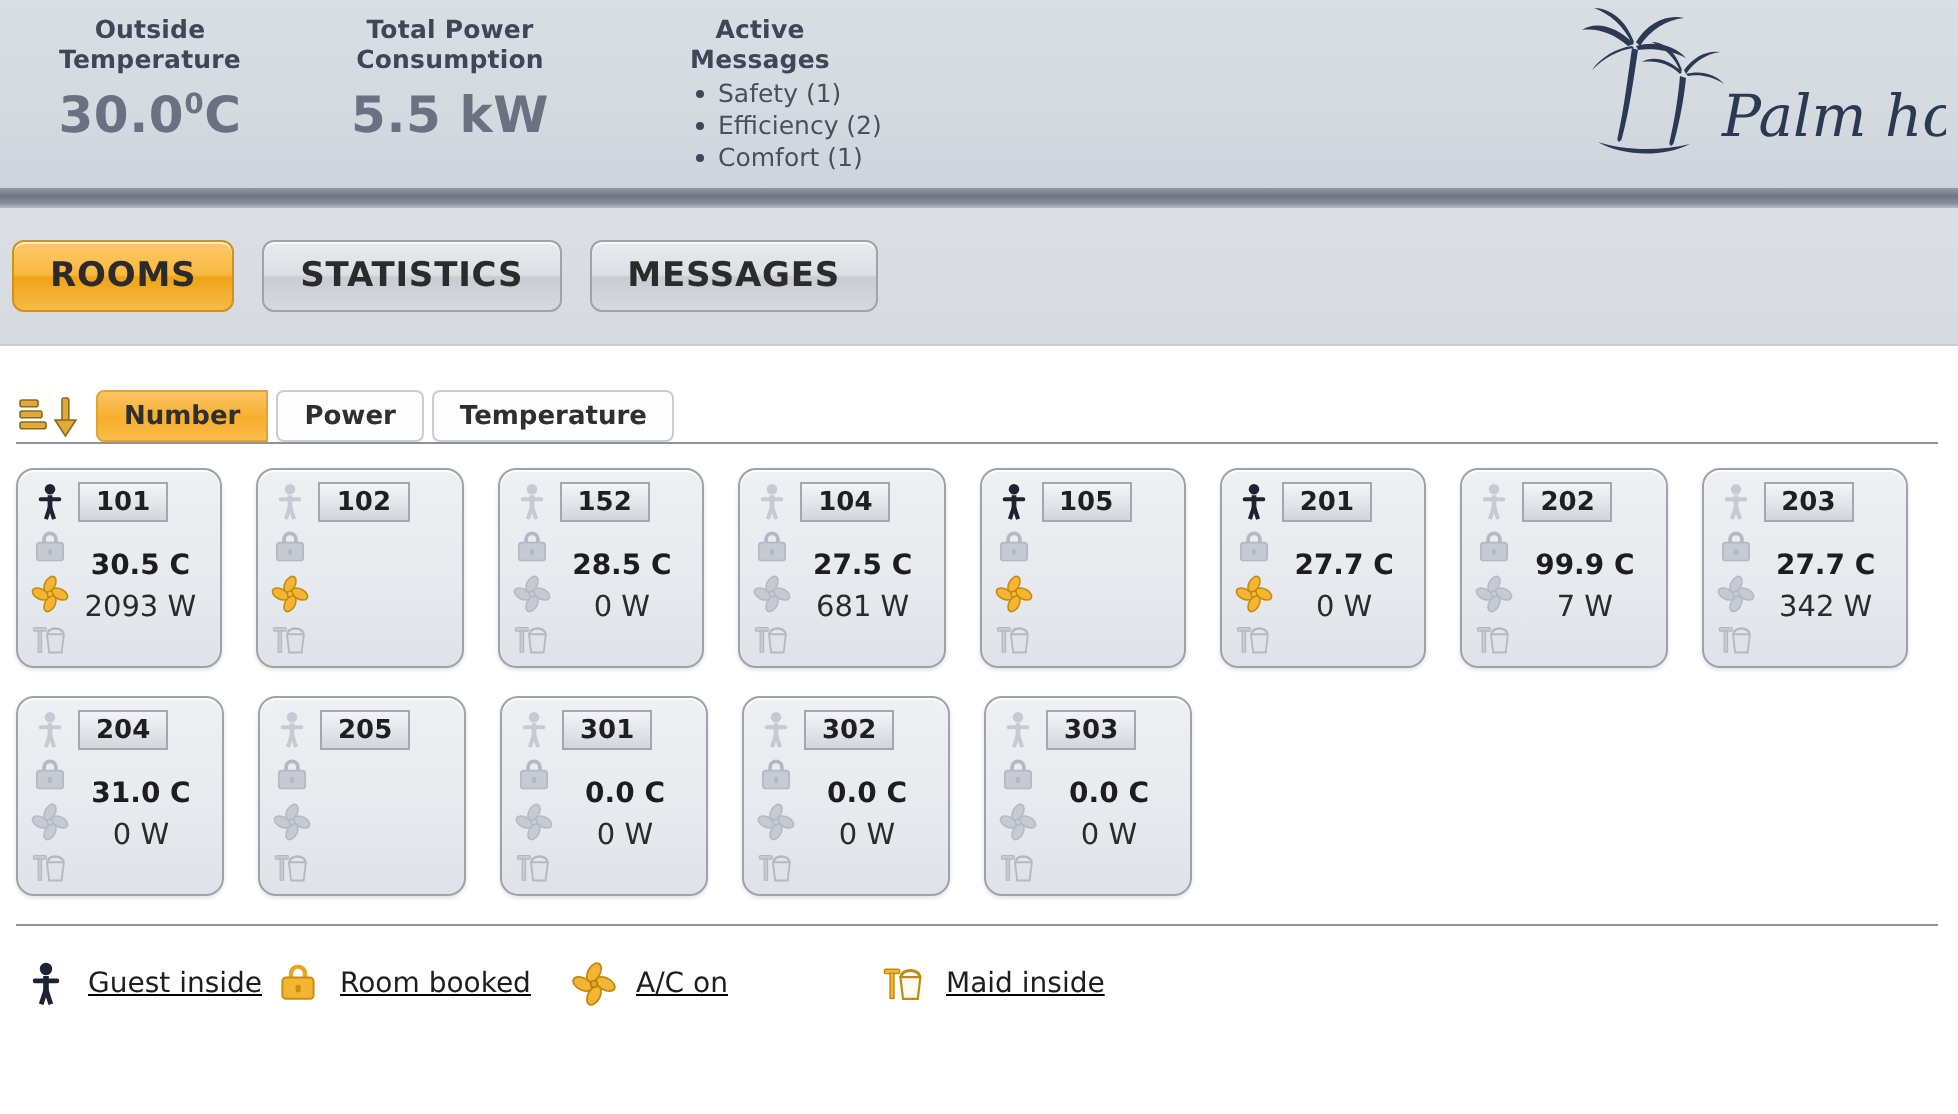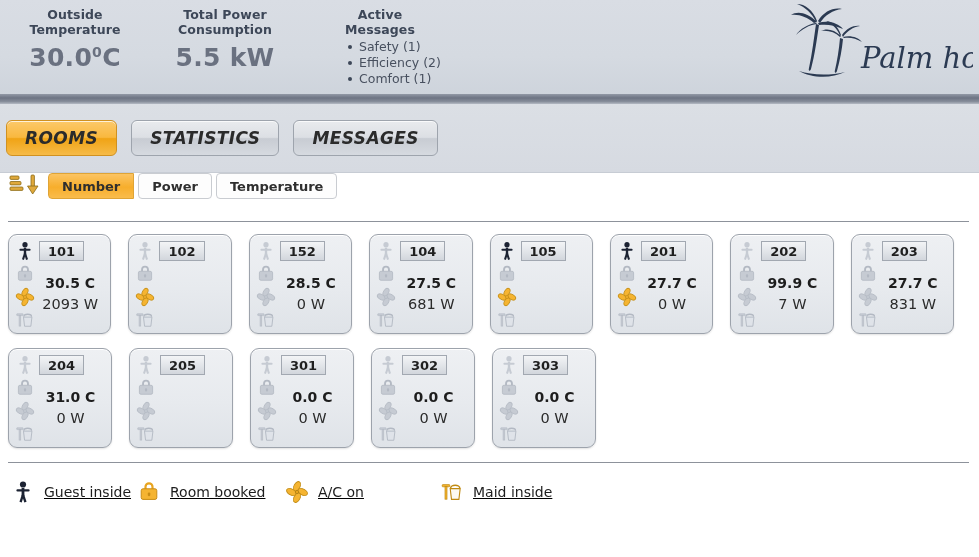--- a/index.html
+++ b/index.html
@@ -59,31 +59,31 @@
     border-bottom: 1px solid #c7ccd4;
   }
   .tab {
     height: 36px; margin-right: 14px; padding: 0 18px;
     border-radius: 6px;
     display: flex; align-items: center; justify-content: center;
     font-size: 17px; font-weight: bold; color: #2b2b2b;
     border: 1px solid #9ea4ad;
     background: linear-gradient(to bottom, #e9ebee 0%, #dcdfe4 48%, #c8ccd3 52%, #d6dae0 100%);
     box-shadow: inset 0 1px 0 rgba(255,255,255,.75);
-    cursor: pointer; letter-spacing: .4px; font-style: italic;
+    cursor: pointer; letter-spacing: .4px;
   }
   .tab.active {
     background: linear-gradient(to bottom, #fcc96a 0%, #f9b83f 48%, #f0a315 52%, #f6bb48 100%);
     border-color: #d09121;
     color: #2b2b2b;
   }
 
   
   .sortbar {
-    height: 48px; display: flex; align-items: flex-start;
+    height: 48px; display: flex; align-items: flex-end;
     padding-left: 8px; background: #ffffff;
   }
   .sort-icon { width: 34px; height: 24px; margin-right: 6px; }
   .segmented { display: flex; }
   .seg {
     height: 26px; padding: 0 13px;
     display: flex; align-items: center; justify-content: center;
     font-size: 13px; font-weight: bold; color: #2f2f2f;
     border: 1px solid #c9ccd1; background: #fdfdfd;
     cursor: pointer;
@@ -572,21 +572,21 @@
     <rect x="3.2" y="5.6" width="7.6" height="2.2" rx="0.6" fill="#c6cbd3" stroke="#b3b9c3" stroke-width="0.7"></rect>
     <rect x="6.0" y="7.6" width="2.0" height="12.6" fill="#c6cbd3" stroke="#b3b9c3" stroke-width="0.7"></rect>
     <path d="M11.6 9.2 a4.6 3 0 0 1 9.2 0" fill="none" stroke="#b3b9c3" stroke-width="1.5"></path>
     <path d="M11.2 9.6 H21.2 L19.9 20.4 H12.5 Z" fill="#dfe3e9" stroke="#b3b9c3" stroke-width="1.1"></path>
   </svg>
             </span>
     </div>
     <div class="badge">203</div>
     <div class="card-readings">
       <div class="temp">27.7 C</div>
-      <div class="power">831 W</div>
+      <div class="power">342 W</div>
     </div>
         </div>
       </div>
     <div class="grid-row" id="row2">
         <div class="card">
     <div class="card-icons">
       <span class="ic">
               <svg width="22" height="22" viewBox="0 0 26 26">
     <circle cx="13" cy="5.5" r="3.1" fill="#c6cbd3"></circle>
     <rect x="11.6" y="9" width="2.8" height="8" fill="#c6cbd3"></rect>

